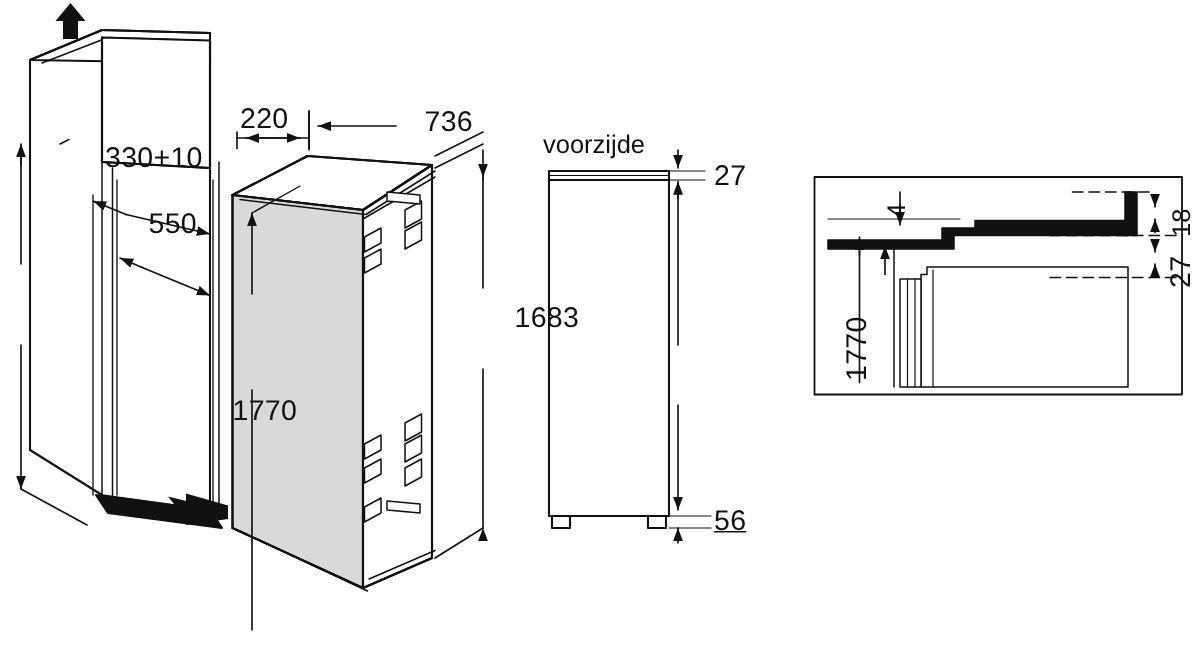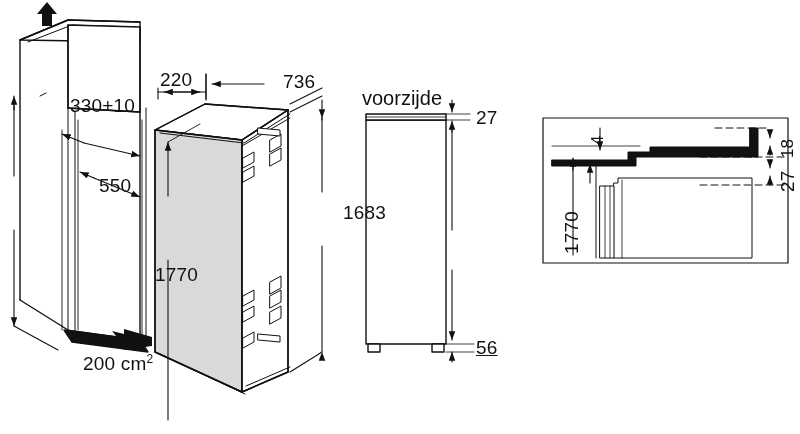--- a/index.html
+++ b/index.html
@@ -14,21 +14,21 @@
   .lbl{
     position:absolute;
     font-family:"Liberation Sans","DejaVu Sans",sans-serif;
     color:#111;
     white-space:nowrap;
     line-height:1;
     user-select:none;
   }
   .dim{font-size:19px;letter-spacing:0.2px;}
   .dim-sm{font-size:17px;}
-  .title{font-size:20px;}
+  .title{font-size:17px;}
   .rot90{transform:rotate(-90deg);transform-origin:0 0;}
   .sup{font-size:12px;vertical-align:super;}
 </style>
 </head>
 <body>
 
 <div id="stage">
 
   <svg width="800" height="434" viewBox="0 0 800 434">
     <defs>
@@ -230,23 +230,22 @@
         <path d="M700,157 L785,157" stroke-dasharray="7 4" stroke-width="1"></path>
         <path d="M700,185 L785,185" stroke-dasharray="7 4" stroke-width="1"></path>
       </g>
 
     </g>
   </svg>
 
 
   <div class="lbl dim" style="left:70px;top:96px;">330+10</div>
 
-  <div class="lbl dim" style="left:99px;top:140px;margin-top:36px;">550</div>
-
-  <div class="lbl dim" style="left:83px;top:353px;"><span>200 cm</span><span class="sup">2</span></div>
+  <div class="lbl dim" style="left:99px;top:140px;">550</div>
+
 
   <div class="lbl dim" style="left:160px;top:70px;">220</div>
 
   <div class="lbl dim" style="left:283px;top:72px;">736</div>
 
   <div class="lbl dim" style="left:303px;top:203px;margin-left:40px;">1683</div>
 
   <div class="lbl dim" style="left:155px;top:265px;">1770</div>
 
   <div class="lbl title" style="left:362px;top:88px;">voorzijde</div>

